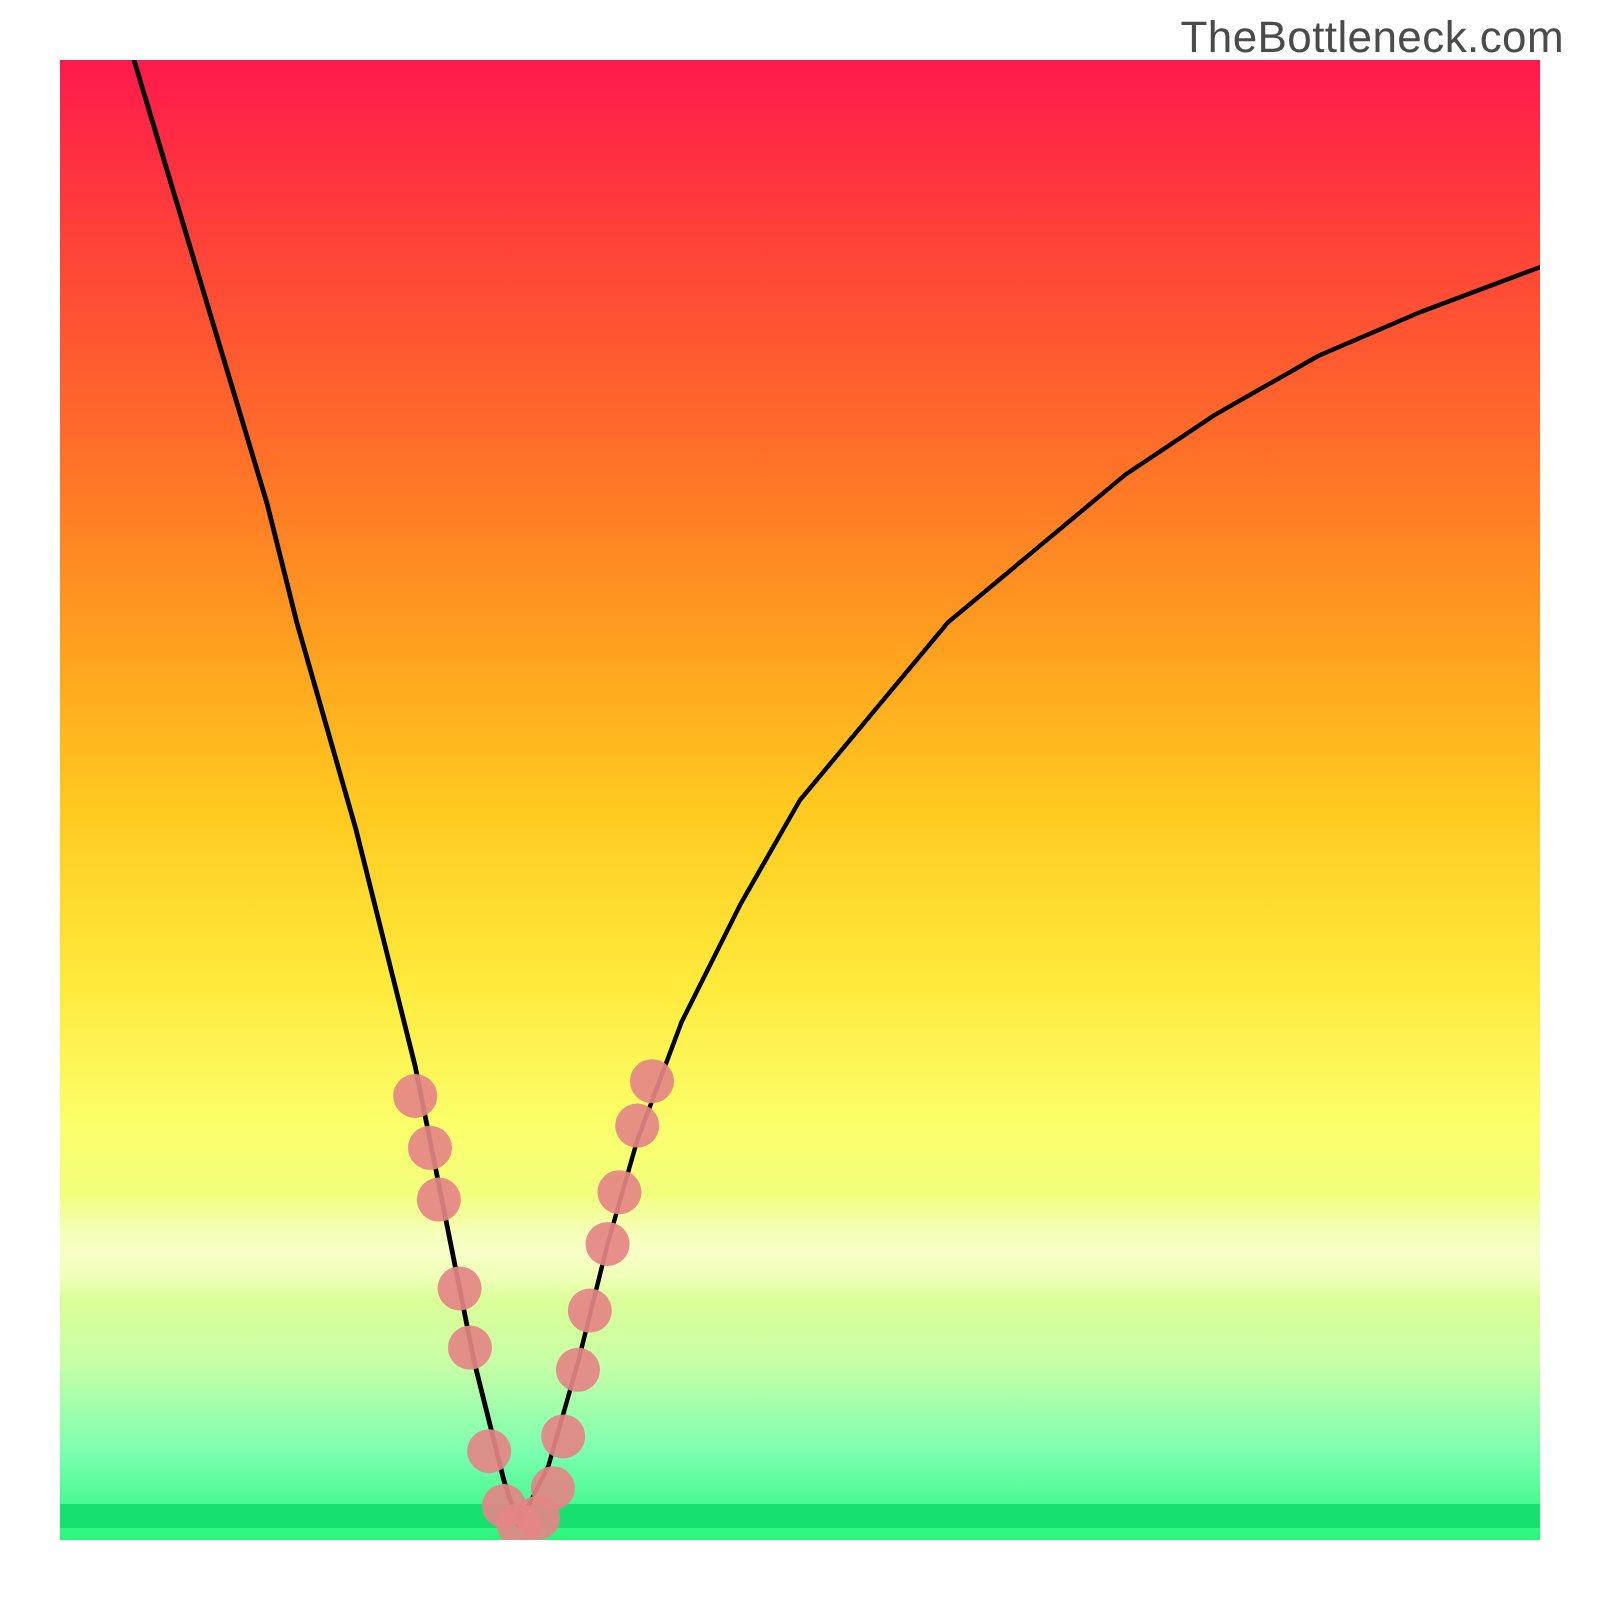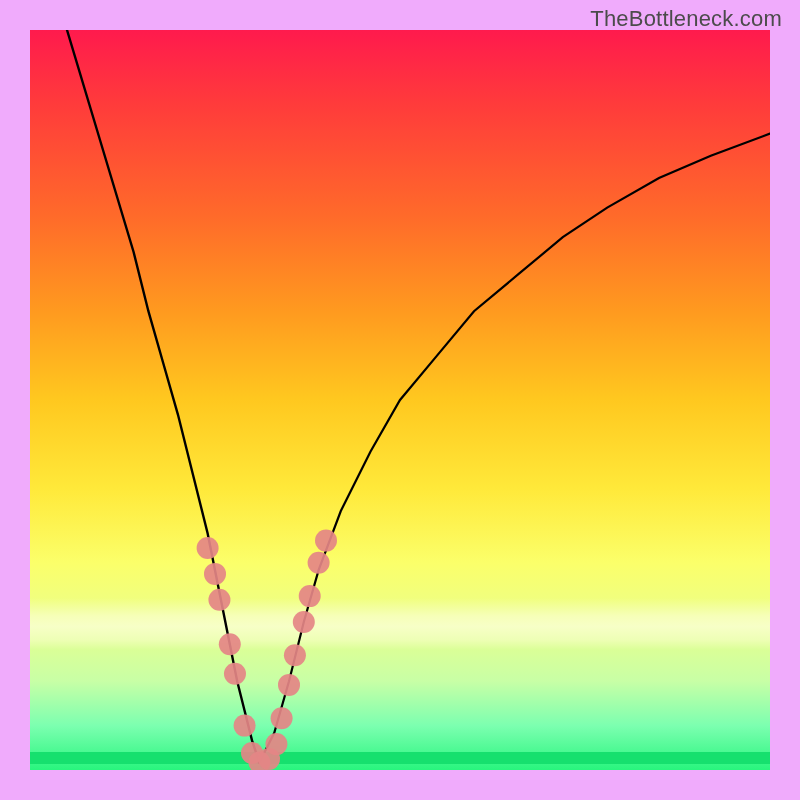--- a/index.html
+++ b/index.html
@@ -8,21 +8,21 @@
     width: 800px;
     height: 800px;
     background: #000;
     font-family: Arial, Helvetica, sans-serif;
     overflow: hidden;
   }
   .frame {
     position: relative;
     width: 800px;
     height: 800px;
-    background: #f0abfc;
+    background: #ffffff;
   }
   .watermark {
     position: absolute;
     top: 6px;
     right: 18px;
     color: #4b4b4b;
     font-size: 22px;
     letter-spacing: 0.2px;
     font-weight: 400;
     z-index: 10;

